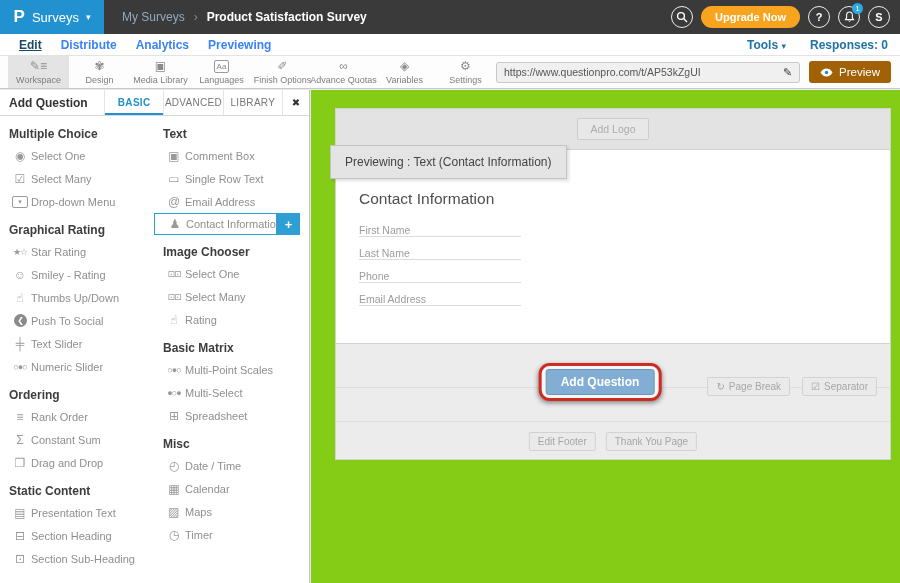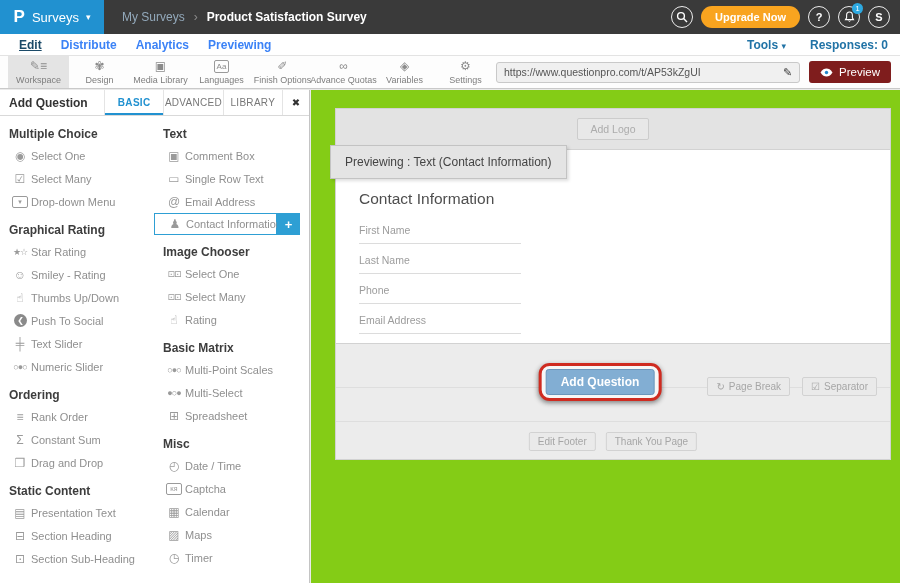--- a/index.html
+++ b/index.html
@@ -44,21 +44,21 @@
   .tb-item.active { background:#e4e4e4; }
   .tb-icon { font-size:12px; line-height:13px; color:#8b8b8b; }
   .tb-icon.box { border:1px solid #9a9a9a; font-size:8px; line-height:11px; height:13px;
     padding:0 2px; border-radius:2px; color:#8b8b8b; }
   .tb-label { font-size:9px; margin-top:2px; color:#7e7e7e; white-space:nowrap; }
   .url-box { margin-left:auto; width:312px; height:21px; background:#f0f0f0;
     border:1px solid #c9c9c9; border-radius:3px; display:flex; align-items:center;
     padding:0 7px; font-size:10.5px; color:#555; }
   .url-text { flex:1; white-space:nowrap; overflow:hidden; }
   .pencil { color:#3d3d3d; font-size:11px; cursor:pointer; }
-  .preview-btn { margin:0 9px; background:#7f1d1d; color:#fff; border:none; border-radius:3px;
+  .preview-btn { margin:0 9px; background:#a16207; color:#fff; border:none; border-radius:3px;
     height:22px; display:flex; align-items:center; gap:6px; padding:2px 11px;
     font-size:11.5px; cursor:pointer; }
 
   
   .panel { position:absolute; top:90px; left:0; width:310px; bottom:0; background:#fff;
     border-right:1px solid #c4c4c4; }
   .panel-head { height:26px; border-bottom:1px solid #d9d9d9; display:flex; align-items:stretch; }
   .panel-title { width:104px; display:flex; align-items:center; padding-left:9px;
     font-weight:bold; font-size:12px; color:#333; }
   .ptab { flex:1; display:flex; align-items:center; justify-content:center;
@@ -91,21 +91,21 @@
     display:flex; align-items:center; justify-content:center; }
   .add-logo-btn { font-size:10.5px; color:#acacac; border:1px solid #cccccc; background:#e8e8e8;
     padding:4px 13px; border-radius:2px; cursor:pointer; }
   .pv-badge { position:absolute; left:-5px; top:37px; background:#e4e4e4;
     border:1px solid #c3c3c3; box-shadow:2px 2px 3px rgba(0,0,0,.13);
     padding:9px 14px; font-size:12px; color:#444; z-index:2; }
   .pv-badge .bold { font-weight:normal; }
   .card-body { height:193px; background:#fff; border-left:1px solid #d2d2d2;
     border-right:1px solid #d2d2d2; padding:40px 0 0 23px; }
   .form-heading { font-size:15.5px; color:#4e4e4e; margin-bottom:16px; }
-  .field { width:162px; font-size:10.5px; color:#9c9c9c; padding-bottom:7px;
+  .field { width:162px; font-size:10.5px; color:#9c9c9c; padding-bottom:0;
     border-bottom:1px solid #dcdcdc; margin-bottom:10px; cursor:text; }
   .card-footer { height:117px; background:#ececec; border:1px solid #d2d2d2;
     position:relative; }
   .f-line1 { position:absolute; top:43px; left:0; right:0; border-top:1px solid #dedede; }
   .f-line2 { position:absolute; top:77px; left:0; right:0; border-top:1px solid #dedede; }
   .addq-wrap { position:absolute; top:19px; left:50%; transform:translateX(calc(-50% - 13px));
     border:3px solid #cf2b20; border-radius:11px; padding:3px 4px; background:#f7f7f7;
     box-shadow:0 2px 5px rgba(0,0,0,.45); z-index:1; }
   .addq-btn { background:#82aed3; border:1px solid #6b96bb; color:#fff; font-weight:bold;
     font-size:12px; padding:5px 14px; border-radius:3px; cursor:pointer; }
@@ -358,24 +358,20 @@
             <span class="qlabel">Spreadsheet</span>
           </div>
         </div>
         <div class="qsection">
           <div class="qhead">Misc</div>
           <div class="qitem">
             <span class="qicon">◴</span>
             <span class="qlabel">Date / Time</span>
           </div>
           <div class="qitem">
-            <span class="qicon box">ĸя</span>
-            <span class="qlabel">Captcha</span>
-          </div>
-          <div class="qitem">
             <span class="qicon">▦</span>
             <span class="qlabel">Calendar</span>
           </div>
           <div class="qitem">
             <span class="qicon">▨</span>
             <span class="qlabel">Maps</span>
           </div>
           <div class="qitem">
             <span class="qicon">◷</span>
             <span class="qlabel">Timer</span>

